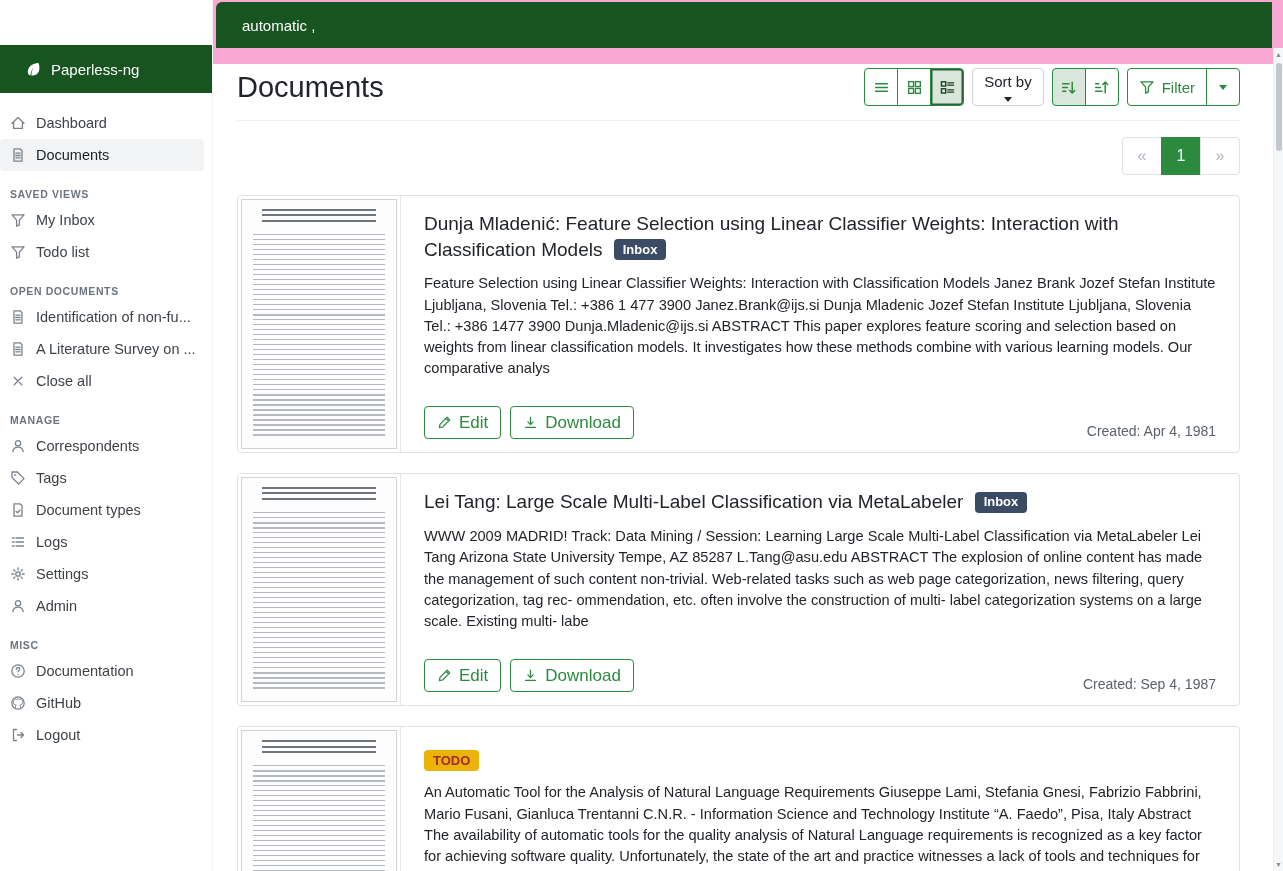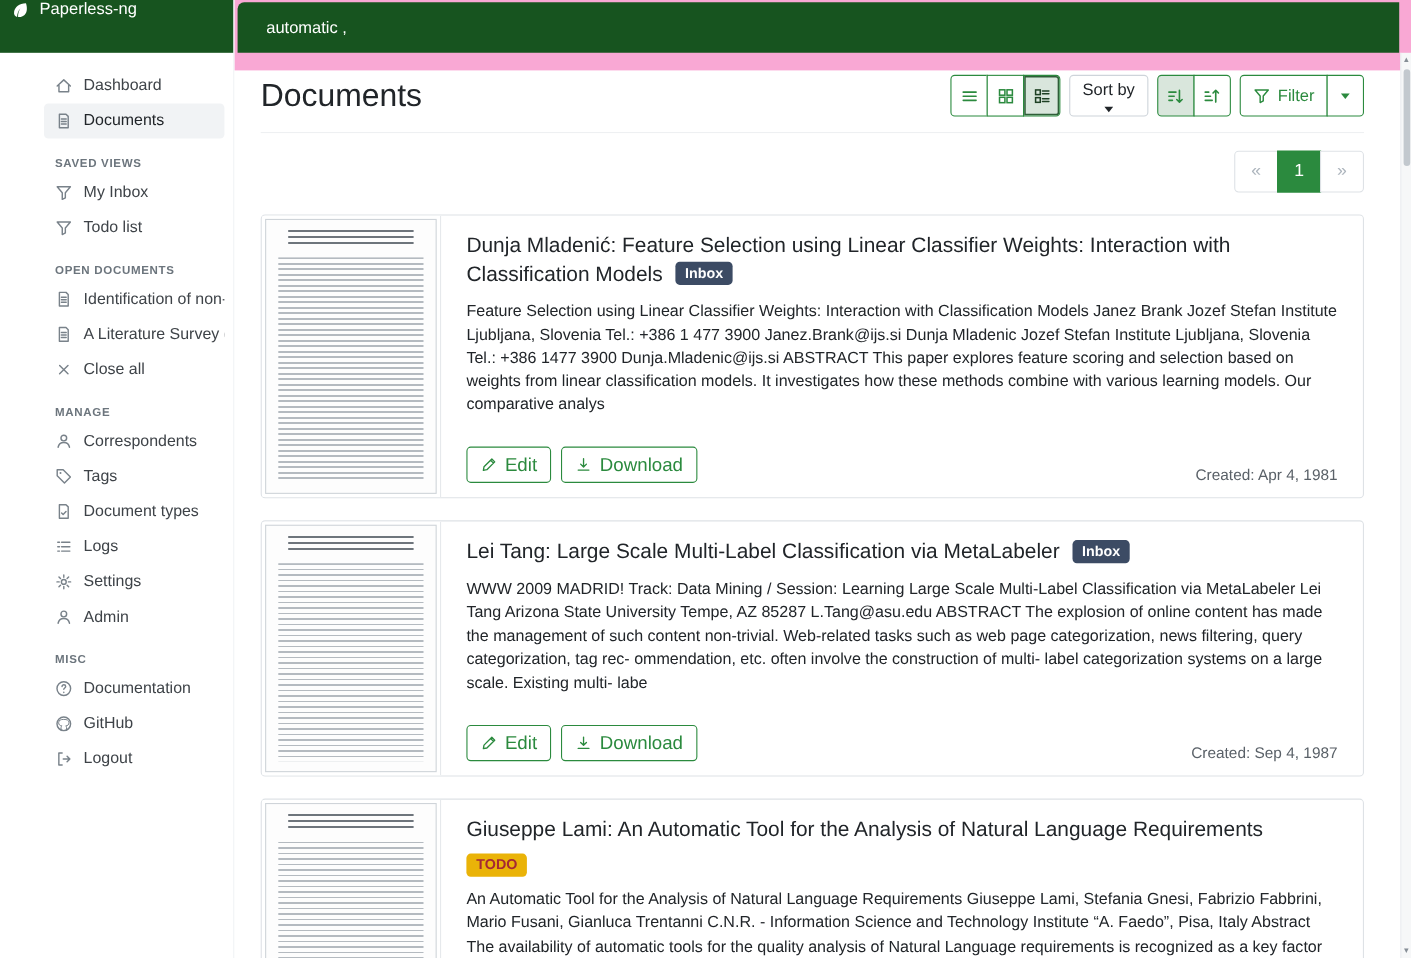--- a/index.html
+++ b/index.html
@@ -16,24 +16,24 @@
     --text:#212529;
   }
 
   
   .sidebar{
     position:absolute; left:0; top:0; width:213px; height:871px;
     background:#fff; border-right:1px solid #f1f3f5; z-index:5;
   }
   .brand{
     height:48px; background:var(--green); color:#fff;
-    display:flex; align-items:flex-start; gap:9px; padding:0 9px;
-    font-size:15px; cursor:pointer;
-  }
-  .sidebar nav{ padding:14px 8px 0 0;margin-left:40px; }
+    display:flex; align-items:center; gap:9px; padding:0 24px;
+    font-size:15px; cursor:pointer;margin-top:45px;
+  }
+  .sidebar nav{ padding:14px 8px 0 0; }
   .nav-item{
     display:flex; align-items:center; gap:10px;
     padding:8px 10px; border-radius:4px; font-size:14.5px; color:#3e4348;
     cursor:pointer; white-space:nowrap; overflow:hidden;
   }
   .nav-item svg{ flex:0 0 auto; color:#79828a; }
   .nav-item.active{ background:#f1f3f5; color:#212529; }
   .section-title{
     margin:17px 10px 4px 10px; font-size:10.5px; letter-spacing:.6px;
     color:#6c757d; font-weight:700;
@@ -477,21 +477,20 @@
   </section>
 
   <section class="doc-card" style="min-height:240px;">
     <div class="thumb">
       <div class="fake-page">
         <div class="fake-title"></div>
         <div class="fake-body"></div>
       </div>
     </div>
     <div class="doc-body">
-      <h2 class="doc-title"><span>Giuseppe Lami: An Automatic Tool for the Analysis of Natural Language Requirements</span></h2>
       <div class="badge-row">
         <span class="badge badge-todo">TODO</span>
       </div>
       <p class="doc-excerpt">An Automatic Tool for the Analysis of Natural Language Requirements Giuseppe Lami, Stefania Gnesi, Fabrizio Fabbrini, Mario Fusani, Gianluca Trentanni C.N.R. - Information Science and Technology Institute “A. Faedo”, Pisa, Italy Abstract The availability of automatic tools for the quality analysis of Natural Language requirements is recognized as a key factor for achieving software quality. Unfortunately, the state of the art and practice witnesses a lack of tools and techniques for the Natur</p>
 
     </div>
   </section>
 
 </main>
 

